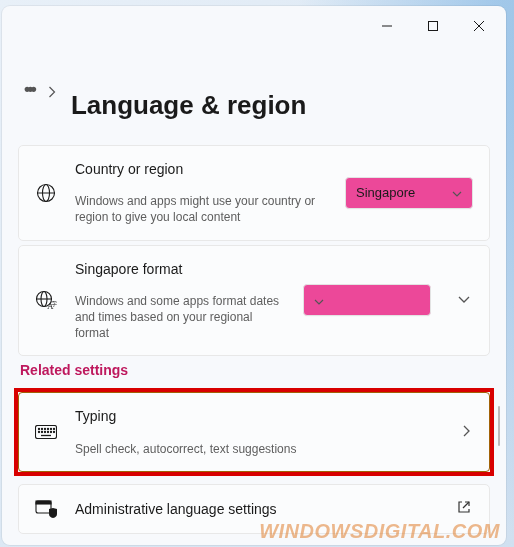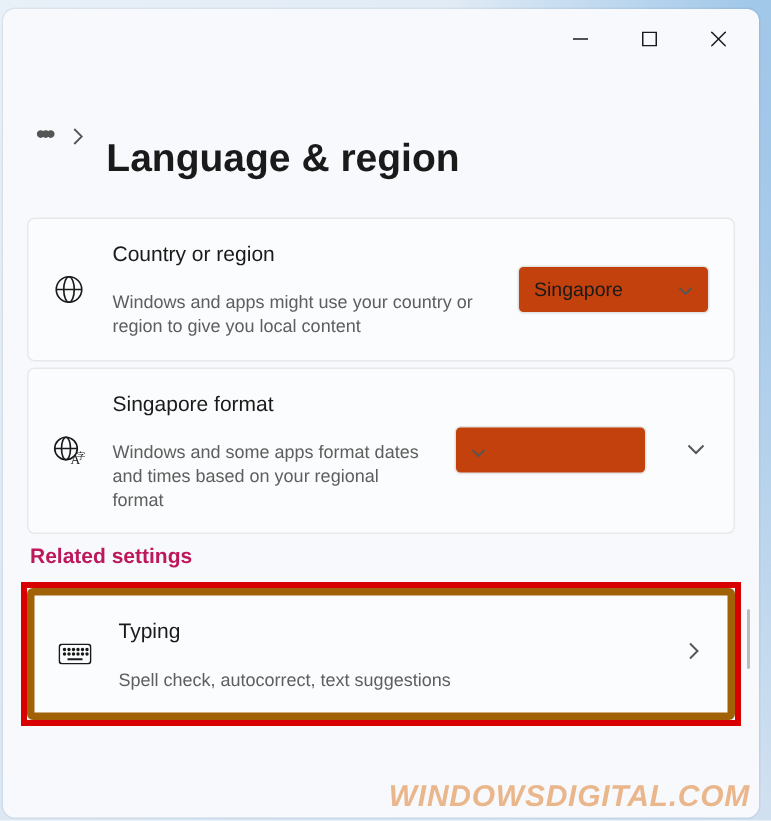--- a/index.html
+++ b/index.html
@@ -96,21 +96,21 @@
   }
   .card-desc {
     font-size: 12px;
     color: #5e5e5e;
     line-height: 1.35;
     margin-top: 15px;
   }
   .dropdown {
     width: 128px;
     height: 32px;
-    background: #c2410c;
+    background: #ec4899;
     border: 1px solid #e3e3e3;
     border-radius: 4px;
     display: flex;
     align-items: center;
     justify-content: space-between;
     padding: 0 10px;
     font-size: 13px;
     color: #1a1a1a;
     box-shadow: 0 1px 1px rgba(0,0,0,0.02);
   }
@@ -128,21 +128,21 @@
     font-weight: 600;
     color: #be185d;
     margin: 6px 0 10px 2px;
   }
   .highlight {
     border: 4px solid #d80000;
     border-radius: 0;
     margin: 0 -4px 8px -4px;
   }
   .highlight .card {
-    border: 5px solid #a16207;
+    border: 1px solid #a16207;
     border-radius: 4px;
     margin: 0;
     min-height: 66px;
   }
   .row-chev { color: #555; margin-right: 2px; }
   .popout { color: #333; margin-right: 2px; }
   .watermark {
     position: absolute;
     bottom: 4px;
     right: 14px;
@@ -279,19 +279,38 @@
           <div class="card-desc">Spell check, autocorrect, text suggestions</div>
         </div>
         <div class="row-chev">
           <svg width="8" height="12" viewBox="0 0 8 12">
               <polyline points="1,1 6,6 1,11" fill="none" stroke="#555" stroke-width="1.3"></polyline>
             </svg>
         </div>
       </div>
     </div>
 
+    <div class="card">
+      <div class="card-icon">
+        <svg width="22" height="20" viewBox="0 0 22 20" fill="none" stroke="#1a1a1a" stroke-width="1.1">
+          <rect x="1" y="2" width="15" height="12" rx="2"></rect>
+          <rect x="1" y="2" width="15" height="3" fill="#1a1a1a"></rect>
+          <path d="M14 10 L18 9 L22 10 L22 15 Q22 18 18 19 Q14 18 14 15 Z" fill="#1a1a1a" stroke="none"></path>
+        </svg>
+      </div>
+      <div class="card-text">
+        <div class="card-title">Administrative language settings</div>
+      </div>
+      <div class="popout">
+        <svg width="14" height="14" viewBox="0 0 14 14" fill="none" stroke="#333" stroke-width="1.2">
+          <path d="M5 2 H2 V12 H12 V9"></path>
+          <path d="M8 2 H12 V6"></path>
+          <line x1="12" y1="2" x2="6" y2="8"></line>
+        </svg>
+      </div>
+    </div>
 
   </div>
 
   <div class="scrollbar-hint"></div>
 </div>
 
 <div class="watermark">WINDOWSDIGITAL.COM</div>
 
 </body></html>

